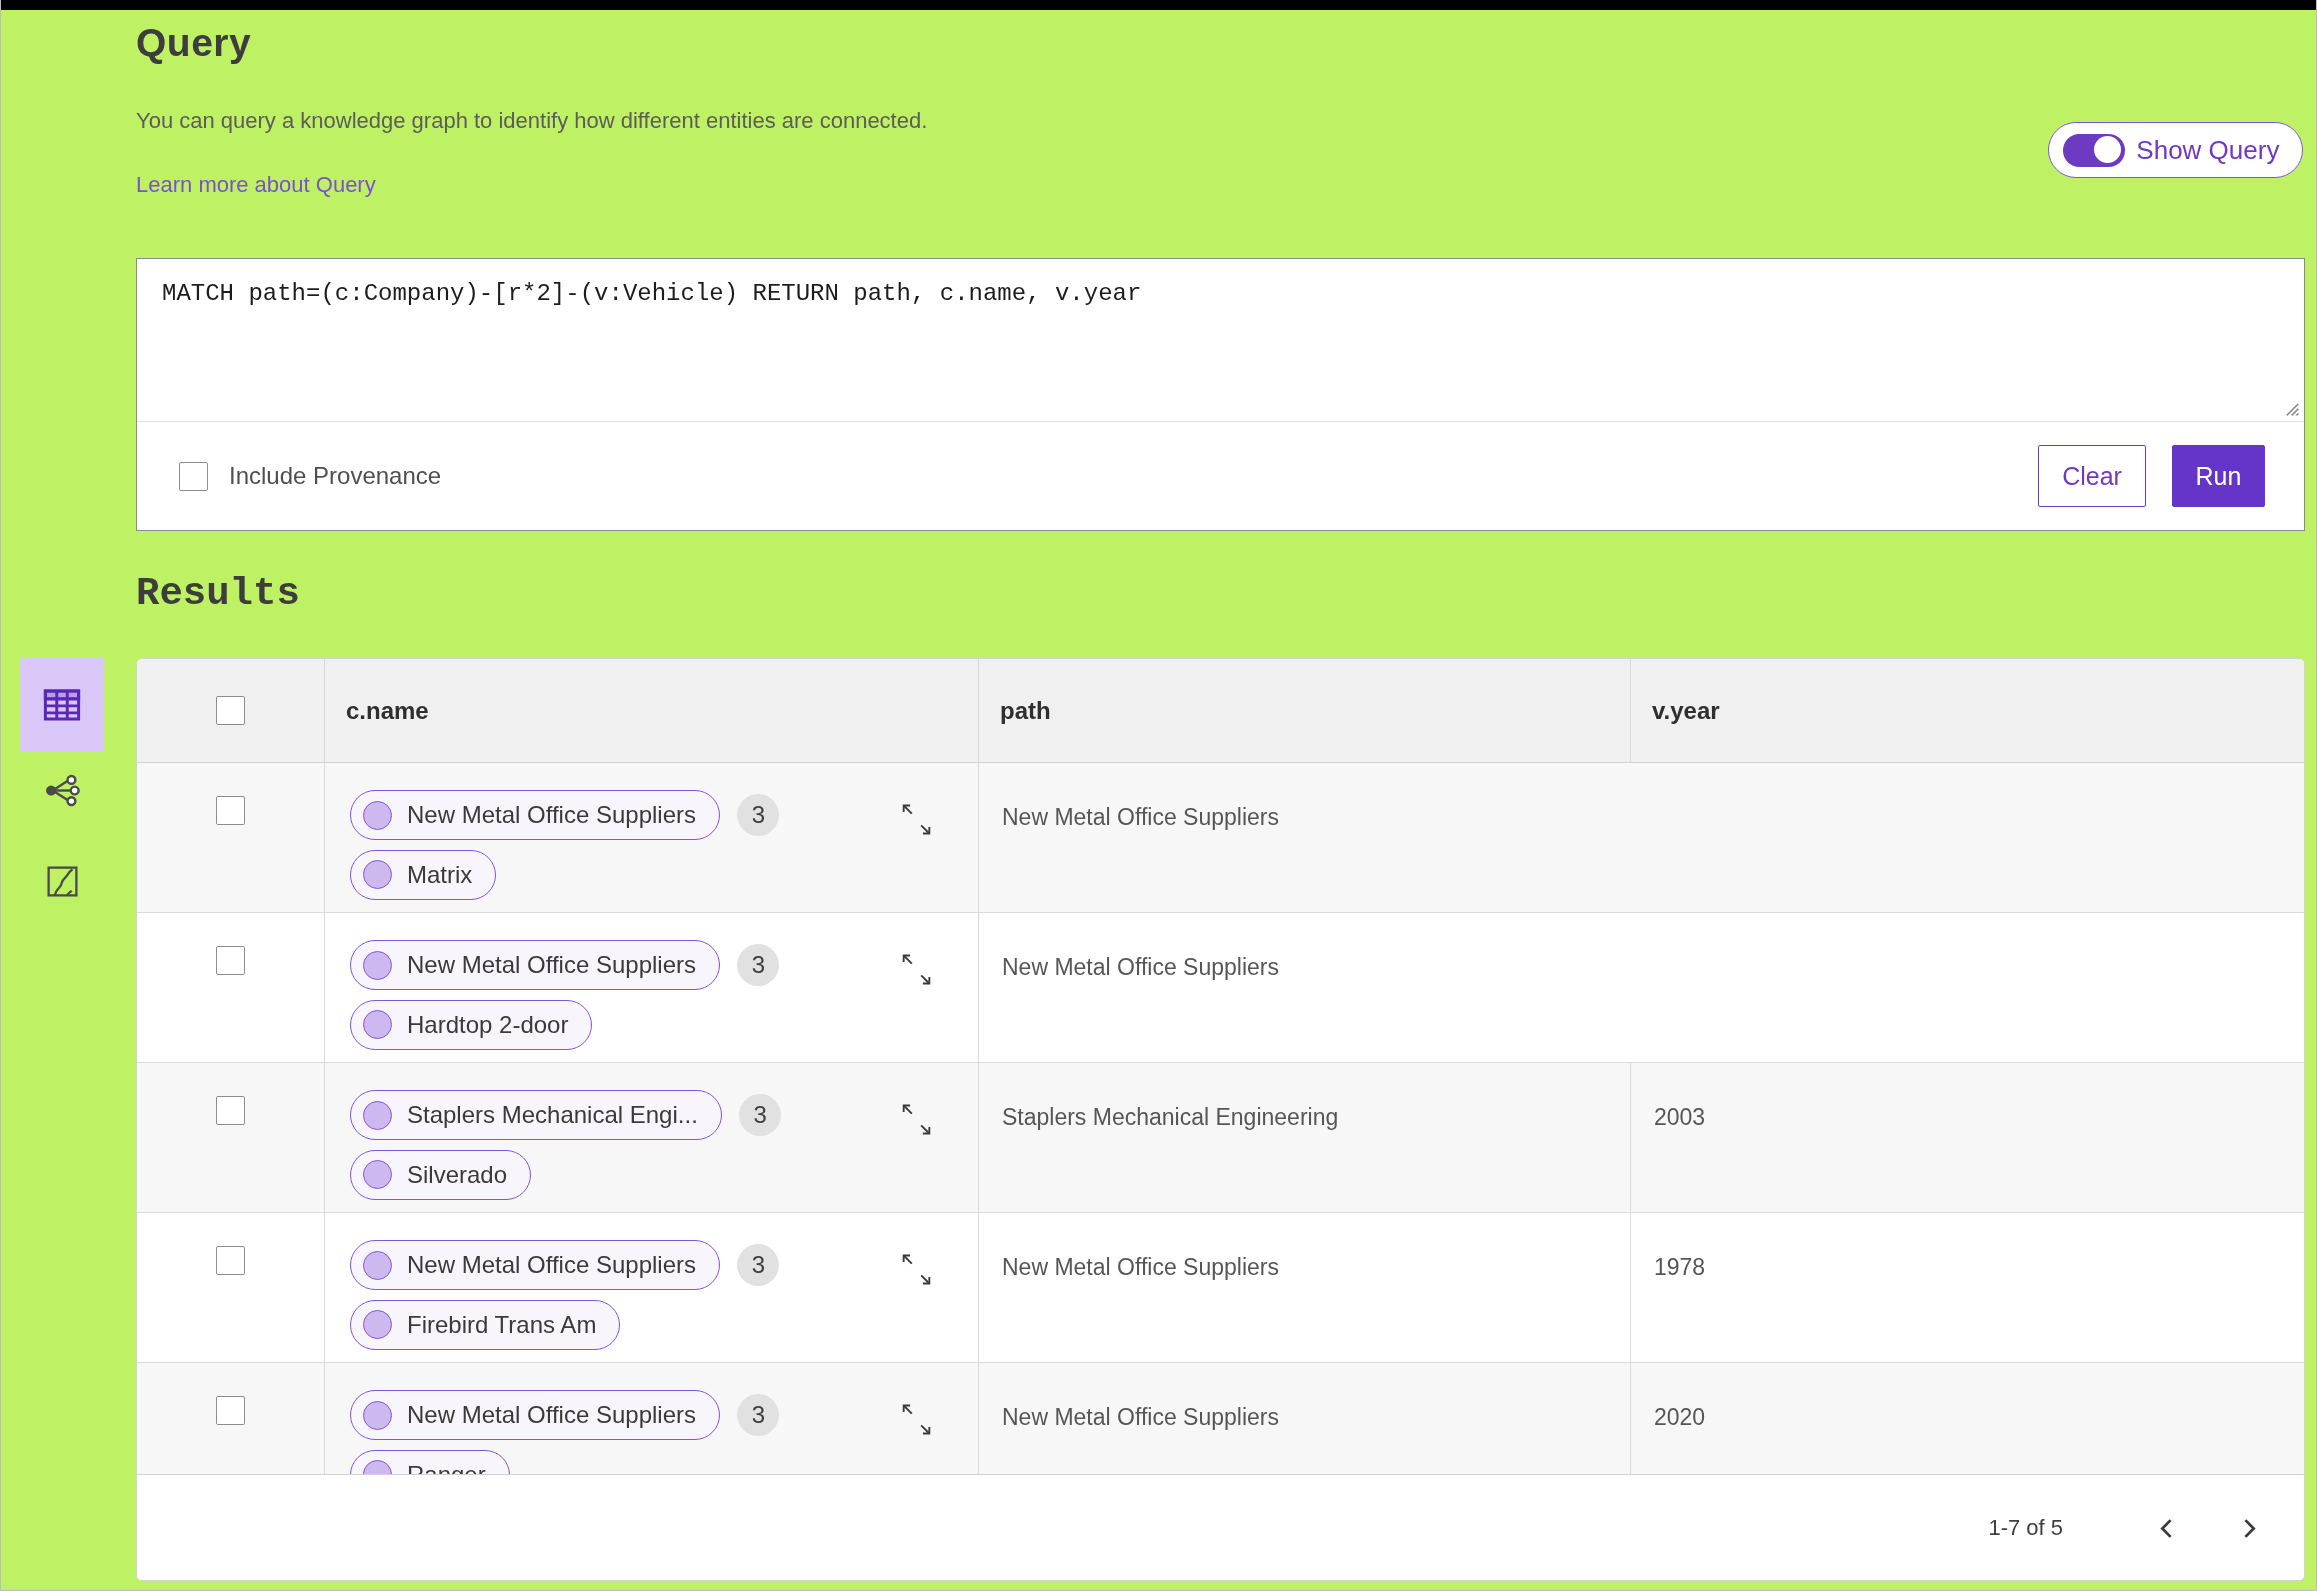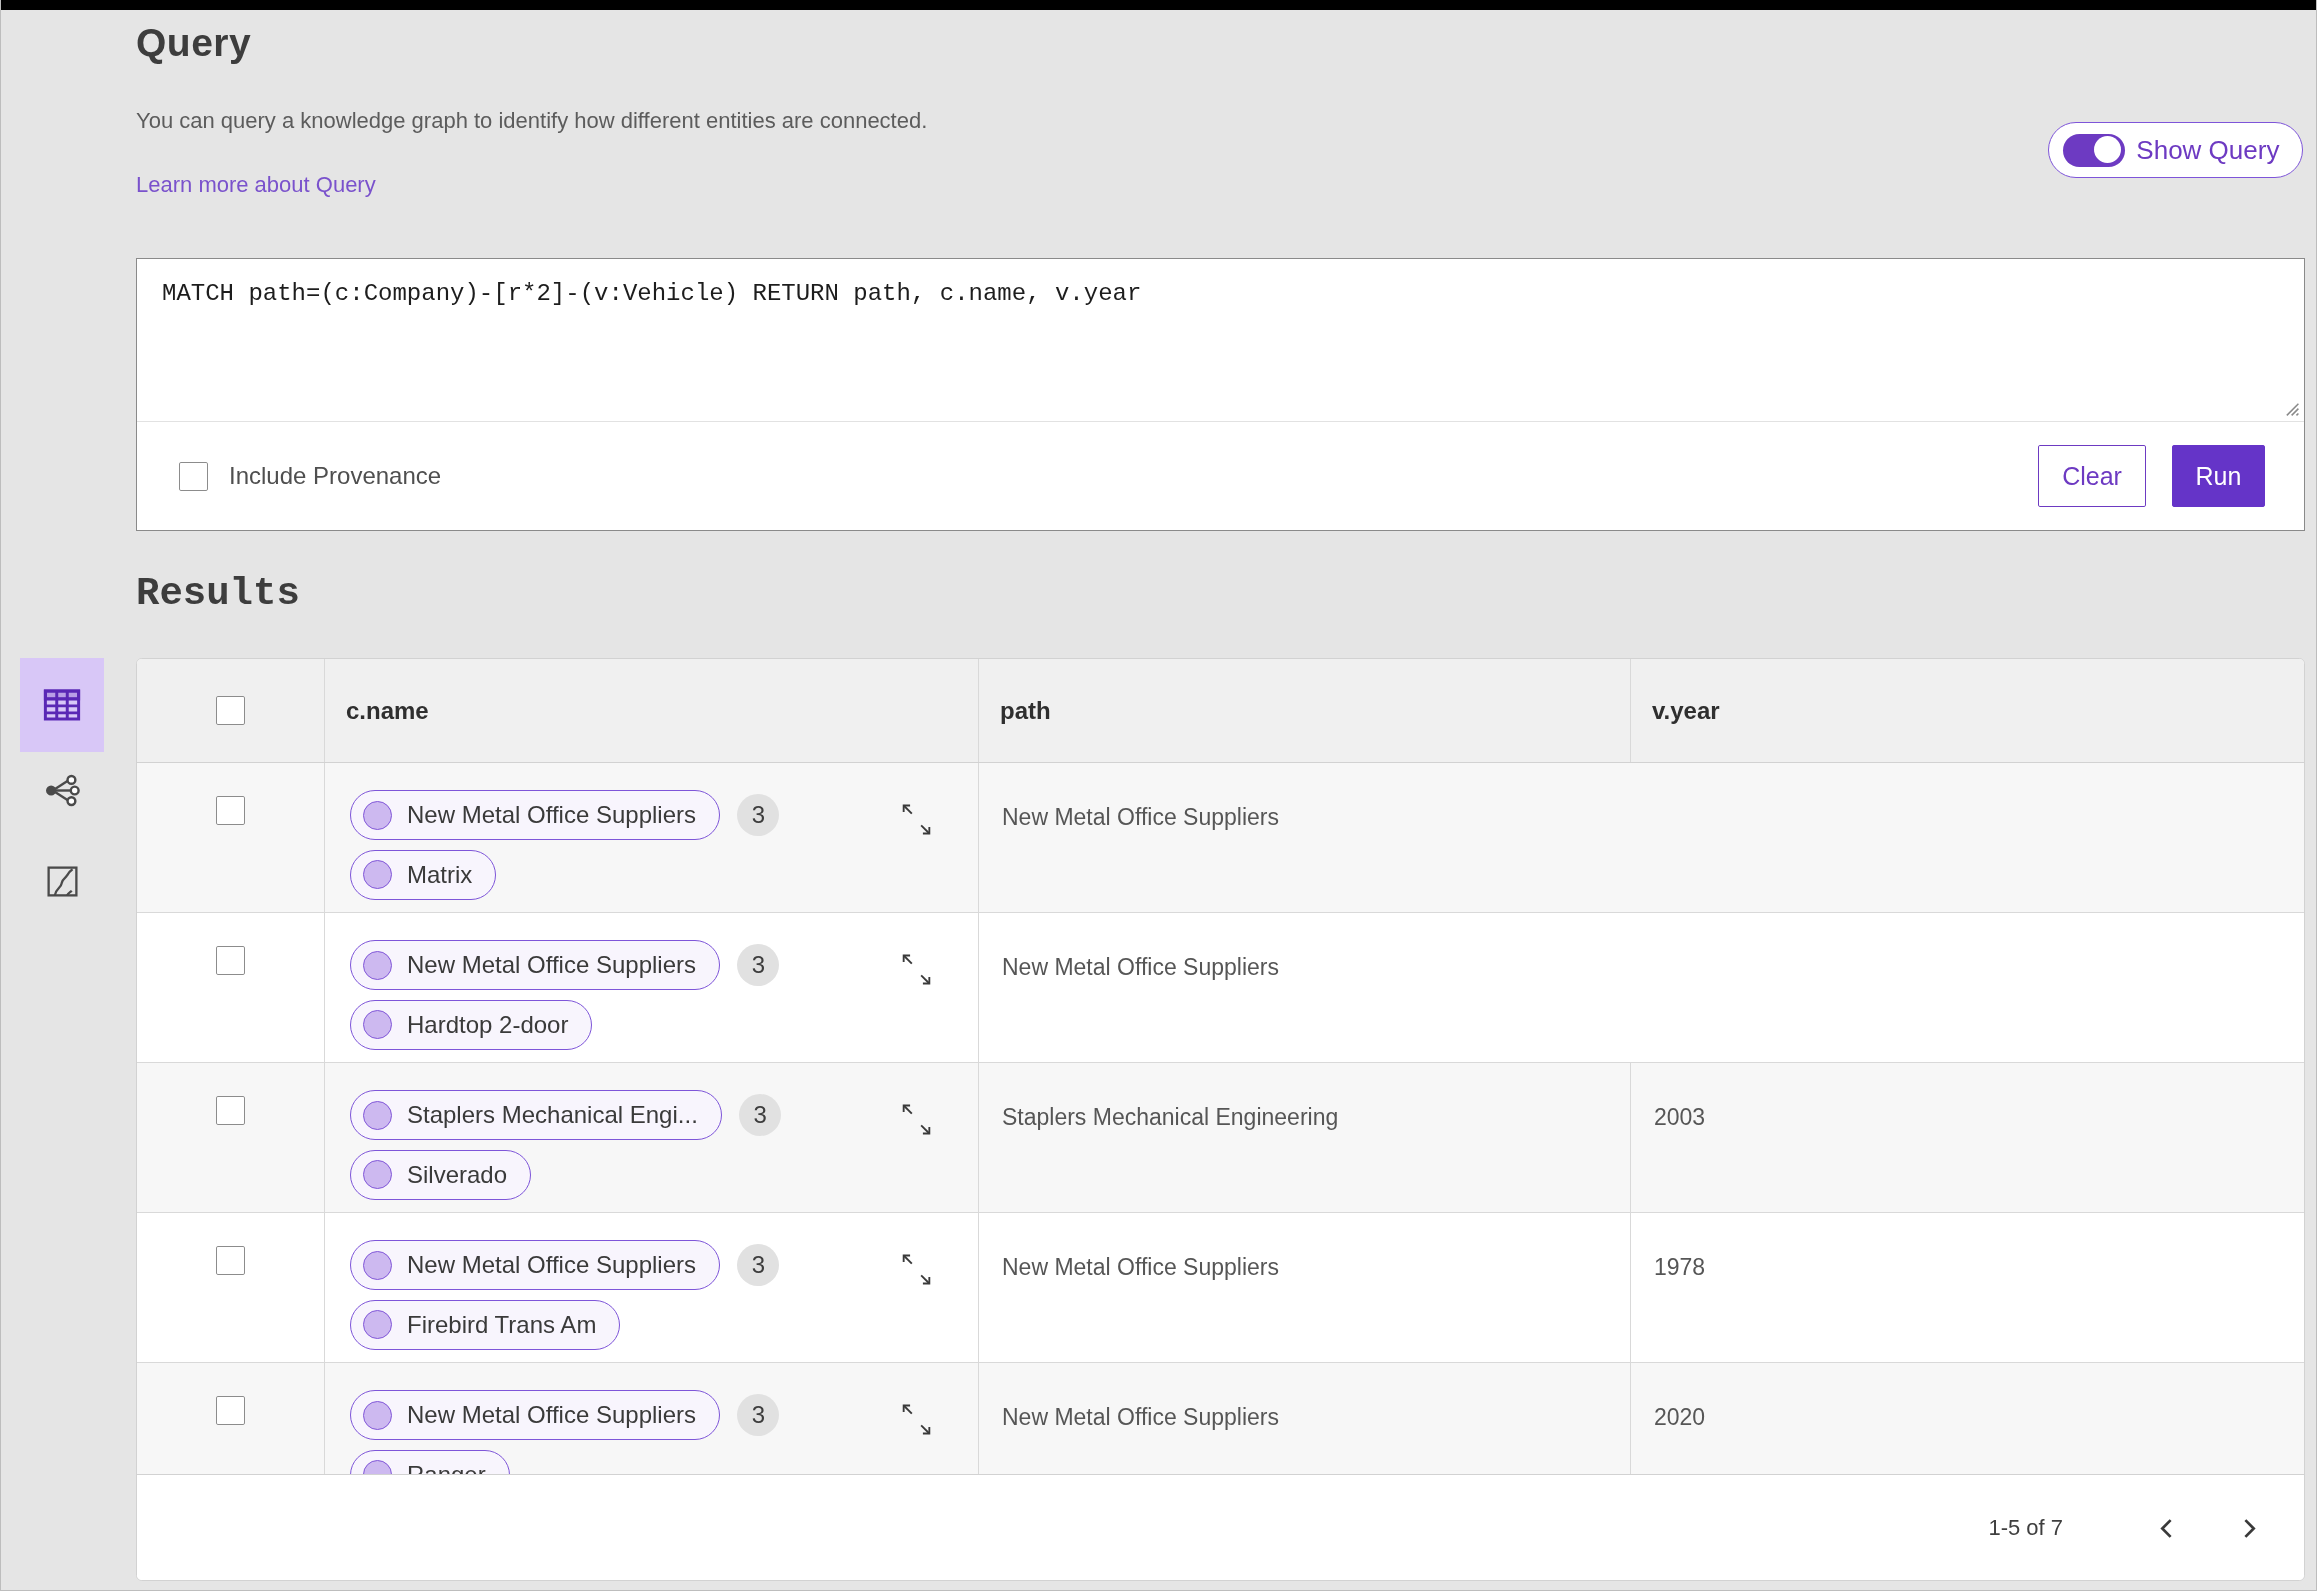--- a/index.html
+++ b/index.html
@@ -1,17 +1,17 @@
 <!DOCTYPE html>
 <html><head>
 <meta charset="utf-8">
 <style>
   * { margin:0; padding:0; box-sizing:border-box; }
   html,body { width:2317px; height:1591px; background:#fff; font-family:"Liberation Sans", sans-serif; overflow:hidden; }
-  .frame { position:relative; width:2317px; height:1591px; background:#e5e5e5; border-left:1px solid #bdbdbd; border-right:1px solid #bdbdbd; border-bottom:1px solid #bdbdbd; }
+  .frame { position:relative; width:2317px; height:1591px; background:#bef264; border-left:1px solid #bdbdbd; border-right:1px solid #bdbdbd; border-bottom:1px solid #bdbdbd; }
   .topbar { position:absolute; left:0; top:0; width:100%; height:9.7px; background:#000; }
 
   
   .page-title { position:absolute; left:135px; top:21px; font-size:39px; font-weight:bold; color:#3d3d3d; letter-spacing:0.5px; }
   .page-desc { position:absolute; left:135px; top:108px; font-size:22px; color:#5c5c5c; }
   .learn-link { position:absolute; left:135px; top:172px; font-size:22px; color:#7a52cc; cursor:pointer; }
 
   .show-query-pill { position:absolute; right:12.6px; top:122px; height:56px; display:flex; align-items:center; gap:11.6px; padding:0 23px 0 13.5px; border:1.9px solid #7e55d9; border-radius:29px; background:#fff; cursor:pointer;text-align:center; }
   .toggle-track { position:relative; width:62px; height:33px; border-radius:16.4px; background:#6d3ac2; }
   .toggle-knob { position:absolute; top:2.9px; right:3.9px; width:27px; height:27px; border-radius:50%; background:#fff; }
@@ -278,21 +278,21 @@
               <polyline points="4,8.5 4,3 9.5,3"></polyline>
         <line x1="19" y1="20" x2="26" y2="27"></line>
               <polyline points="26,21.5 26,27 20.5,27"></polyline>
       </svg>
     </div>
     <div class="td td-text">New Metal Office Suppliers</div>
     <div class="td td-text">2020</div>
   </div>
 </div>
     <div class="tfooter">
-      <span class="page-range">1-5 of 7</span>
+      <span class="page-range">1-7 of 5</span>
       <span class="pager-btn">
         <svg width="25" height="25" viewBox="0 0 24 24" fill="none" stroke="#3a3a3a" stroke-width="2.6">
             <polyline points="15,4 7,12 15,20"></polyline>
           </svg>
       </span>
       <span class="pager-btn">
         <svg width="25" height="25" viewBox="0 0 24 24" fill="none" stroke="#3a3a3a" stroke-width="2.6">
             <polyline points="9,4 17,12 9,20"></polyline>
           </svg>
       </span>

